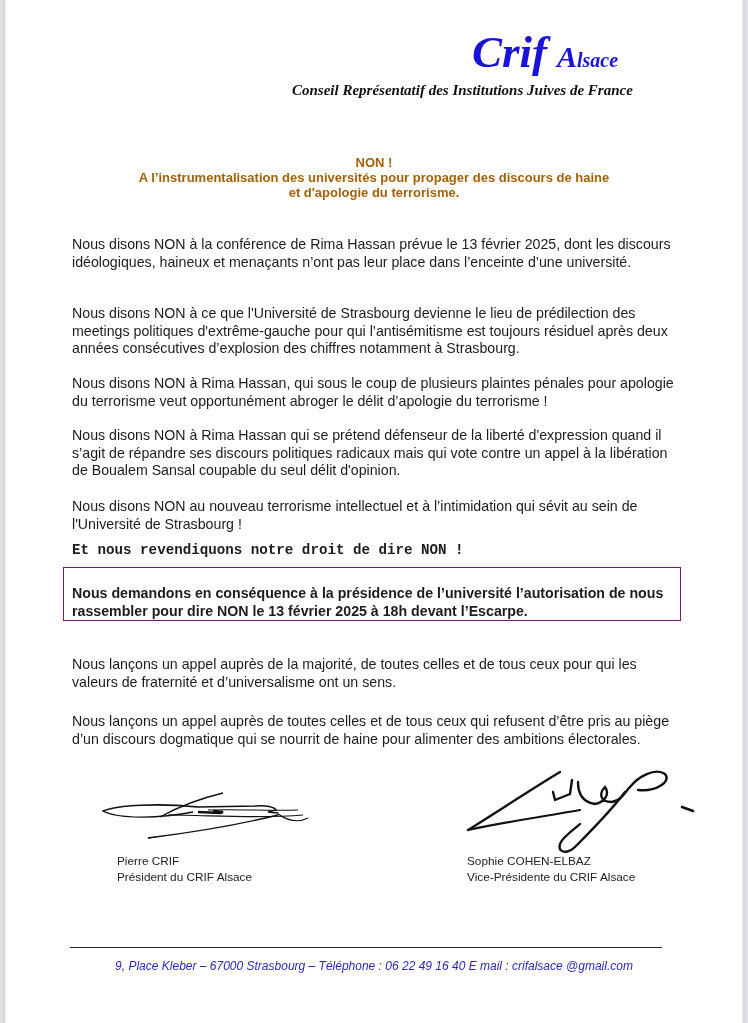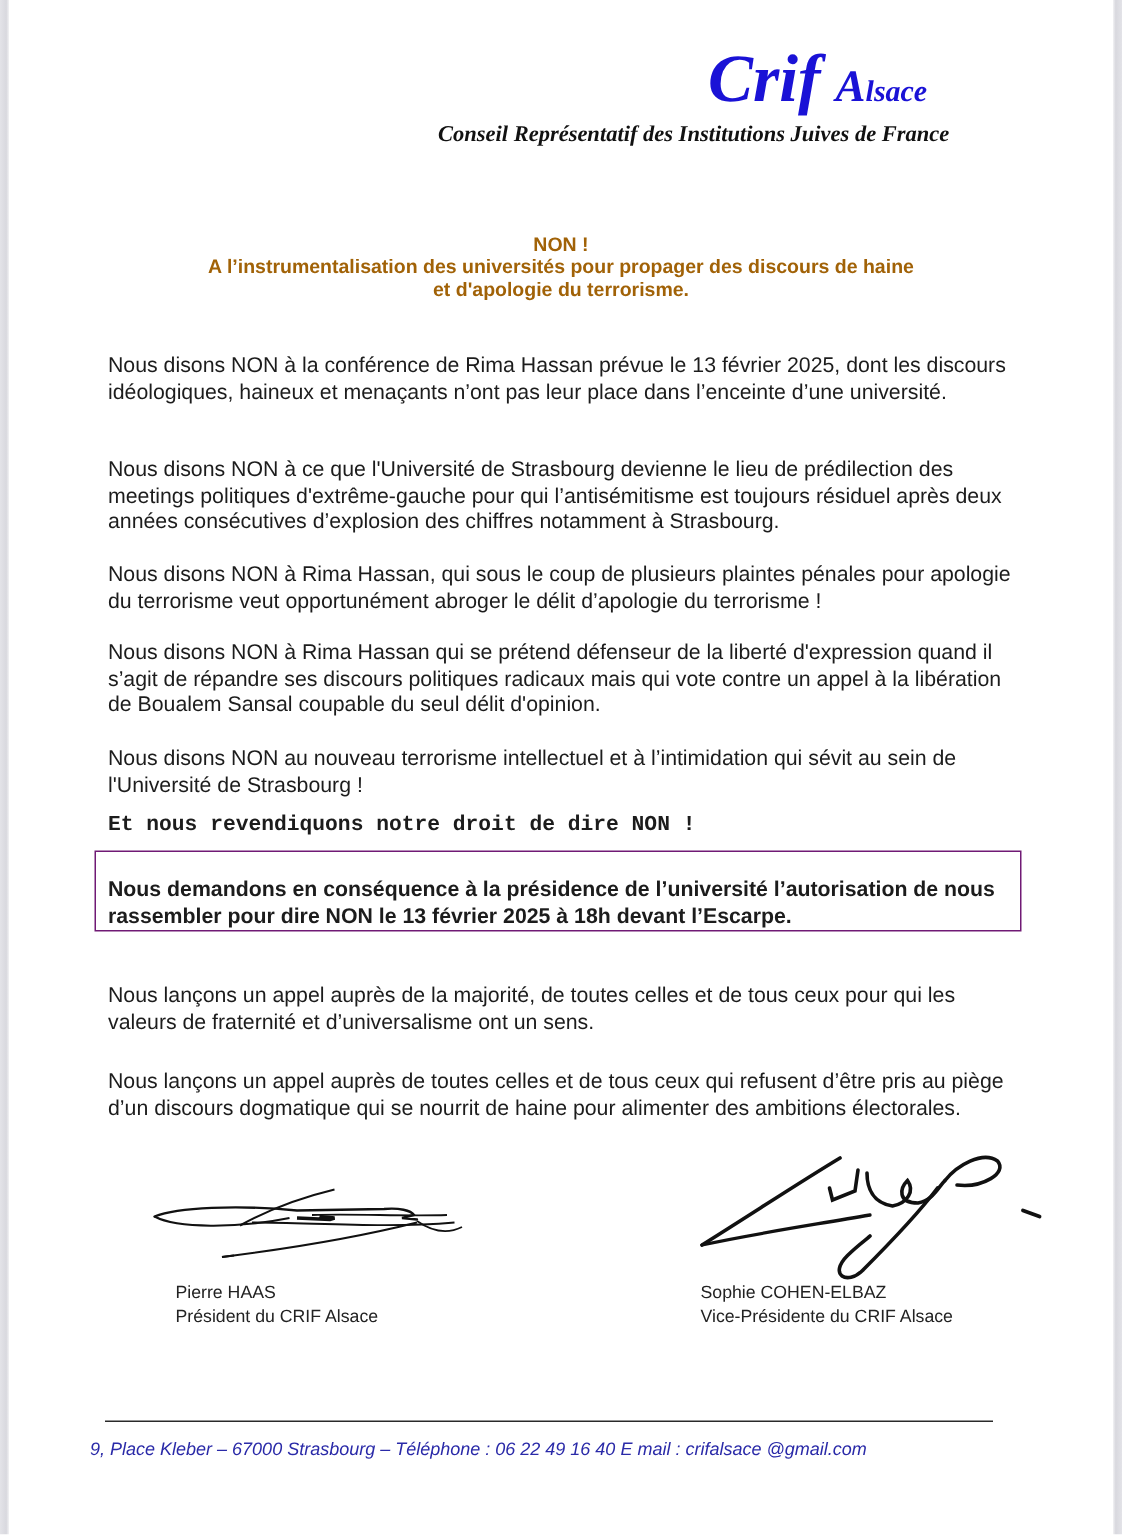--- a/index.html
+++ b/index.html
@@ -131,21 +131,21 @@
       width: 592px;
       top: 947px;
       height: 0;
       border-top: 1.5px solid #2a2a2a;
     }
     .footer-text {
       position: absolute;
       left: 60px;
       width: 628px;
       top: 959px;
-      text-align: left;
+      text-align: center;
       font-style: italic;
       font-size: 12px;
       color: #2a2aa8;
       white-space: nowrap;
     }
   </style>
 </head>
 <body>
 
 <div class="page">
@@ -193,21 +193,21 @@
     <path d="M8 68 C 40 48, 75 25, 100 10" fill="none" stroke="#111" stroke-width="2.4" stroke-linecap="round"></path>
     <path d="M8 68 C 45 60, 80 55, 120 48" fill="none" stroke="#111" stroke-width="2.2" stroke-linecap="round"></path>
     <path d="M93 30 L 95 38 L 110 32 L 112 18" fill="none" stroke="#111" stroke-width="2.4" stroke-linecap="round"></path>
     <path d="M118 20 C 118 30, 122 40, 135 42 C 145 40, 150 32, 145 25 C 140 30, 138 40, 152 40 C 162 38, 165 30, 170 25" fill="none" stroke="#111" stroke-width="2.4" stroke-linecap="round"></path>
     <path d="M170 25 C 178 15, 195 5, 205 12 C 212 20, 195 30, 178 28" fill="none" stroke="#111" stroke-width="2.4" stroke-linecap="round"></path>
     <path d="M165 30 C 150 50, 130 70, 115 85 C 105 95, 92 88, 105 75 C 112 68, 118 64, 120 62" fill="none" stroke="#111" stroke-width="2.4" stroke-linecap="round"></path>
     <path d="M222 45 L 233 49" fill="none" stroke="#111" stroke-width="2.6" stroke-linecap="round"></path>
   </svg>
 
   <div class="signer signer-left">
-    <div>Pierre HAAS</div>
+    <div>Pierre CRIF</div>
     <div>Président du CRIF Alsace</div>
   </div>
   <div class="signer signer-right">
     <div>Sophie COHEN-ELBAZ</div>
     <div>Vice-Présidente du CRIF Alsace</div>
   </div>
 
   <div class="footer-rule"></div>
   <div class="footer-text">9, Place Kleber – 67000 Strasbourg – Téléphone : 06 22 49 16 40 E mail : crifalsace @gmail.com</div>
 </div>

